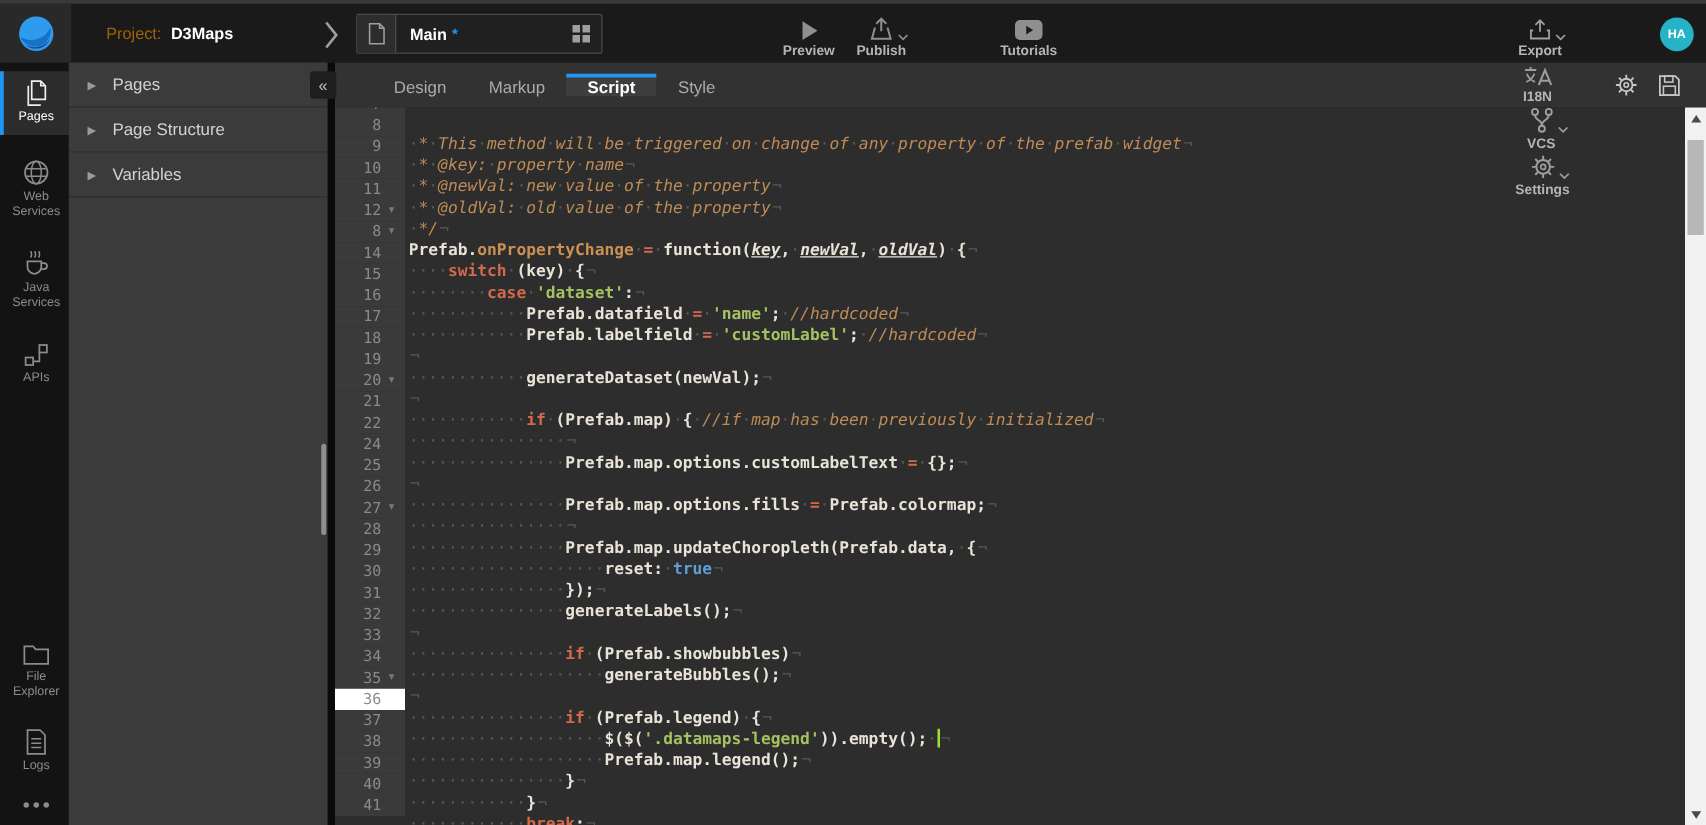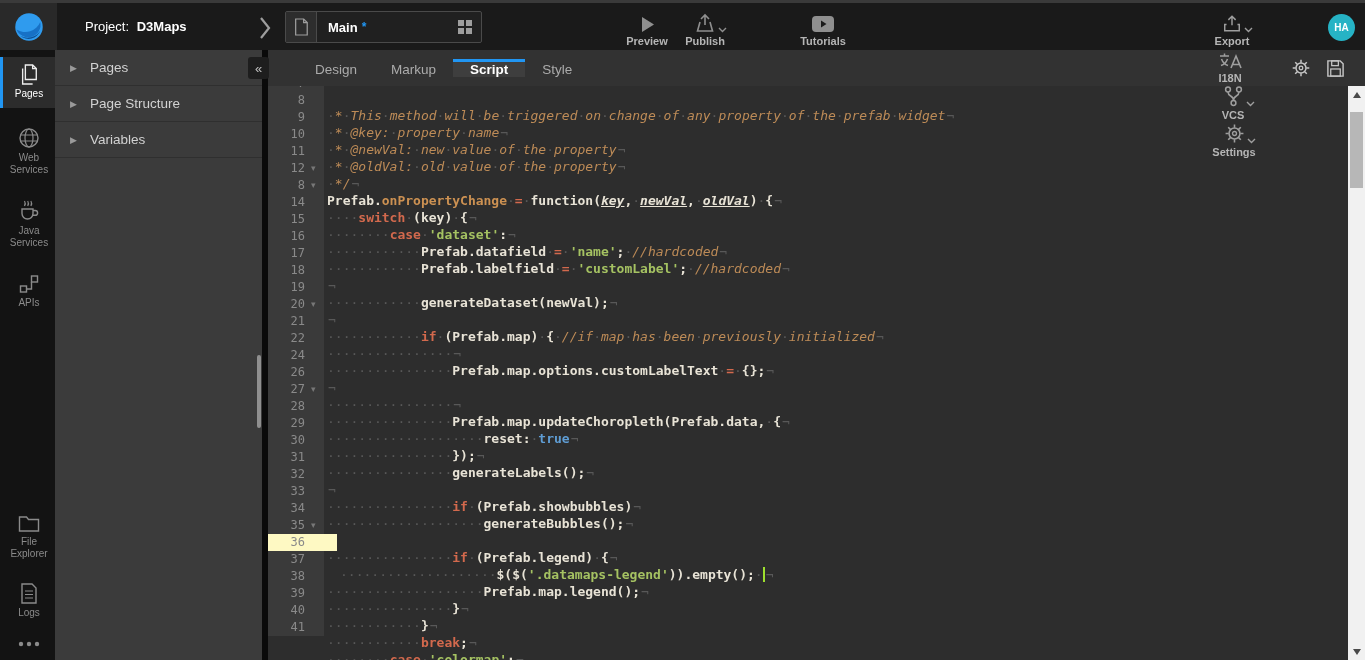--- a/index.html
+++ b/index.html
@@ -5,21 +5,21 @@
   * { margin:0; padding:0; box-sizing:border-box; }
   html,body { width:1365px; height:660px; overflow:hidden; background:#1a1a1a;
               font-family:"Liberation Sans", sans-serif; }
   #app { width:1365px; height:660px; display:flex; flex-direction:column; }
 
   
   .topbar { height:50px; background:#1a1a1a; border-top:3px solid #3a3a3a;
             display:flex; align-items:center; position:relative; flex:0 0 50px; }
   .logo-box { width:57px; height:47px; background:#292929; display:flex; align-items:center; justify-content:center; }
   .project { margin-left:28px; font-size:13px; }
-  .project .pfx { color:#ffffff; }
+  .project .pfx { color:#a16207; }
   .project .pname { color:#fff; font-weight:bold; margin-left:4px; }
   .big-chev { position:absolute; left:258px; top:12px; color:#9e9e9e; }
   .page-tab { position:absolute; left:285px; top:8px; width:197px; height:32px;
               border:1px solid #4a4a4a; border-radius:2px; background:#202020;
               display:flex; align-items:stretch; }
   .page-tab .docseg { width:31px; background:#2d2d2d; border-right:1px solid #4a4a4a;
               display:flex; align-items:center; justify-content:center; }
   .page-tab .plabel { flex:1; display:flex; align-items:center; padding-left:11px;
               font-size:13px; color:#fff; font-weight:bold; }
   .page-tab .dirty { color:#2196f3; margin-left:4px; font-size:12px; }
@@ -75,21 +75,21 @@
   .codearea { flex:1; display:flex; min-height:0; }
   .codeview { flex:1; background:#2d2d2d; overflow:hidden; }
   .lines { margin-top:-11.5px; font-family:"DejaVu Sans Mono", monospace; font-size:13px;
            line-height:17px; font-weight:bold; }
   .line { display:flex; height:17px; white-space:pre; }
   .gut { display:flex; flex:0 0 56px; background:#3a3a3a; }
   .num { width:43px; text-align:right; padding-right:6px; color:#8a8a8a; font-size:12px; font-weight:normal; }
   .fold { width:13px; color:#777; font-size:9px; font-family:"DejaVu Sans", sans-serif; line-height:17px; }
   .codetxt { flex:1; padding-left:3px;margin-top:32px; }
   .line.active .codetxt { background:#383838; }
-  .line.active .gut { background:#fef9c3;gap:13px; }
+  .line.active .gut { background:#ffffff; }
   .tok.w { color:var(--w); }
   .tok.k { color:var(--k); }
   .tok.o { color:var(--o); }
   .tok.s { color:var(--s); }
   .tok.b { color:var(--b); }
   .tok.c { color:var(--c); font-style:italic; font-weight:normal; }
   .tok.p { color:var(--w); font-style:italic;text-decoration:underline; }
   .sp { color:#585858; font-weight:normal; }
   .nl { color:#585858; font-weight:normal; margin-left:1px; }
   .cursor { display:inline-block; width:2px; height:15px; background:var(--cursor); vertical-align:-3px; }
@@ -359,20 +359,21 @@
               <div class="line"><span class="gut"><span class="num">14</span><span class="fold"></span></span><span class="codetxt"><span class="sp">········</span><span class="tok k">case</span><span class="sp">·</span><span class="tok s">'dataset'</span><span class="tok w">:</span><span class="nl">¬</span></span></div>
               <div class="line"><span class="gut"><span class="num">15</span><span class="fold"></span></span><span class="codetxt"><span class="sp">············</span><span class="tok w">Prefab.datafield</span><span class="sp">·</span><span class="tok k">=</span><span class="sp">·</span><span class="tok s">'name'</span><span class="tok w">;</span><span class="sp">·</span><span class="tok c">//hardcoded</span><span class="nl">¬</span></span></div>
               <div class="line"><span class="gut"><span class="num">16</span><span class="fold"></span></span><span class="codetxt"><span class="sp">············</span><span class="tok w">Prefab.labelfield</span><span class="sp">·</span><span class="tok k">=</span><span class="sp">·</span><span class="tok s">'customLabel'</span><span class="tok w">;</span><span class="sp">·</span><span class="tok c">//hardcoded</span><span class="nl">¬</span></span></div>
               <div class="line"><span class="gut"><span class="num">17</span><span class="fold"></span></span><span class="codetxt"><span class="nl">¬</span></span></div>
               <div class="line"><span class="gut"><span class="num">18</span><span class="fold"></span></span><span class="codetxt"><span class="sp">············</span><span class="tok w">generateDataset(newVal);</span><span class="nl">¬</span></span></div>
               <div class="line"><span class="gut"><span class="num">19</span><span class="fold"></span></span><span class="codetxt"><span class="nl">¬</span></span></div>
               <div class="line"><span class="gut"><span class="num">20</span><span class="fold">▾</span></span><span class="codetxt"><span class="sp">············</span><span class="tok k">if</span><span class="sp">·</span><span class="tok w">(Prefab.map)</span><span class="sp">·</span><span class="tok w">{</span><span class="sp">·</span><span class="tok c">//if</span><span class="sp">·</span><span class="tok c">map</span><span class="sp">·</span><span class="tok c">has</span><span class="sp">·</span><span class="tok c">been</span><span class="sp">·</span><span class="tok c">previously</span><span class="sp">·</span><span class="tok c">initialized</span><span class="nl">¬</span></span></div>
               <div class="line"><span class="gut"><span class="num">21</span><span class="fold"></span></span><span class="codetxt"><span class="sp">················</span><span class="nl">¬</span></span></div>
               <div class="line"><span class="gut"><span class="num">22</span><span class="fold"></span></span><span class="codetxt"><span class="sp">················</span><span class="tok w">Prefab.map.options.customLabelText</span><span class="sp">·</span><span class="tok k">=</span><span class="sp">·</span><span class="tok w">{};</span><span class="nl">¬</span></span></div>
               <div class="line"><span class="gut"><span class="num">24</span><span class="fold"></span></span><span class="codetxt"><span class="nl">¬</span></span></div>
+              <div class="line"><span class="gut"><span class="num">25</span><span class="fold"></span></span><span class="codetxt"><span class="sp">················</span><span class="tok w">Prefab.map.options.fills</span><span class="sp">·</span><span class="tok k">=</span><span class="sp">·</span><span class="tok w">Prefab.colormap;</span><span class="nl">¬</span></span></div>
               <div class="line"><span class="gut"><span class="num">26</span><span class="fold"></span></span><span class="codetxt"><span class="sp">················</span><span class="nl">¬</span></span></div>
               <div class="line"><span class="gut"><span class="num">27</span><span class="fold">▾</span></span><span class="codetxt"><span class="sp">················</span><span class="tok w">Prefab.map.updateChoropleth(Prefab.data,</span><span class="sp">·</span><span class="tok w">{</span><span class="nl">¬</span></span></div>
               <div class="line"><span class="gut"><span class="num">28</span><span class="fold"></span></span><span class="codetxt"><span class="sp">····················</span><span class="tok w">reset:</span><span class="sp">·</span><span class="tok b">true</span><span class="nl">¬</span></span></div>
               <div class="line"><span class="gut"><span class="num">29</span><span class="fold"></span></span><span class="codetxt"><span class="sp">················</span><span class="tok w">});</span><span class="nl">¬</span></span></div>
               <div class="line"><span class="gut"><span class="num">30</span><span class="fold"></span></span><span class="codetxt"><span class="sp">················</span><span class="tok w">generateLabels();</span><span class="nl">¬</span></span></div>
               <div class="line"><span class="gut"><span class="num">31</span><span class="fold"></span></span><span class="codetxt"><span class="nl">¬</span></span></div>
               <div class="line"><span class="gut"><span class="num">32</span><span class="fold"></span></span><span class="codetxt"><span class="sp">················</span><span class="tok k">if</span><span class="sp">·</span><span class="tok w">(Prefab.showbubbles)</span><span class="nl">¬</span></span></div>
               <div class="line"><span class="gut"><span class="num">33</span><span class="fold"></span></span><span class="codetxt"><span class="sp">····················</span><span class="tok w">generateBubbles();</span><span class="nl">¬</span></span></div>
               <div class="line"><span class="gut"><span class="num">34</span><span class="fold"></span></span><span class="codetxt"><span class="nl">¬</span></span></div>
               <div class="line"><span class="gut"><span class="num">35</span><span class="fold">▾</span></span><span class="codetxt"><span class="sp">················</span><span class="tok k">if</span><span class="sp">·</span><span class="tok w">(Prefab.legend)</span><span class="sp">·</span><span class="tok w">{</span><span class="nl">¬</span></span></div>

